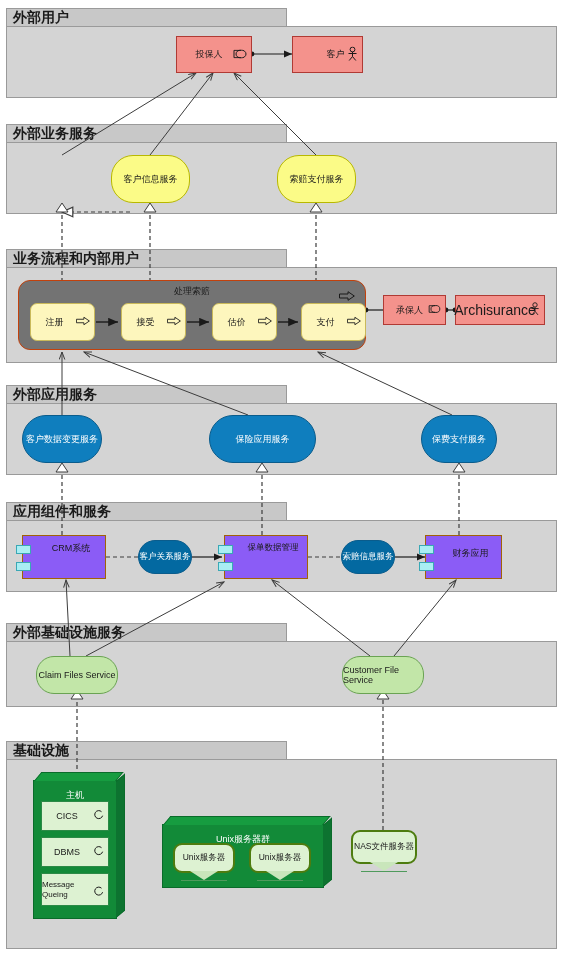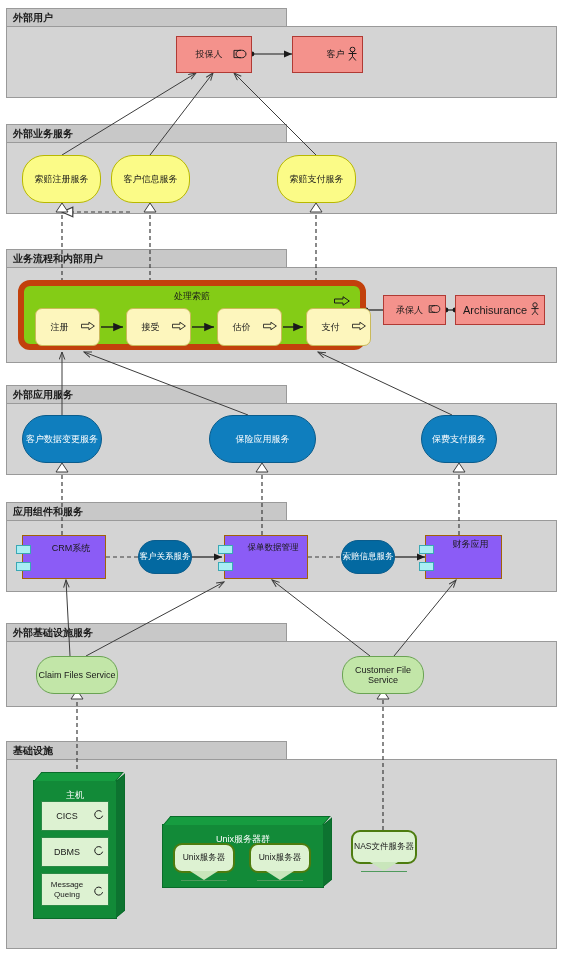--- a/index.html
+++ b/index.html
@@ -23,35 +23,34 @@
     box-sizing:border-box;
     z-index:1;
   }
   .layer-tab{
     position:absolute;
     height:18px;
     background:#c8c8c8;
     border:1px solid #9a9a9a;
     border-bottom:none;
     box-sizing:border-box;
-    font-size:10px;
+    font-size:14px;
     color:#1a1a1a;
     line-height:17px;
     padding-left:6px;
     font-weight:bold;
     z-index:2;
     white-space:nowrap;
   }
 
   
   .node{position:absolute;box-sizing:border-box;z-index:6;}
   .lbl{
     display:flex;align-items:center;justify-content:center;
     width:100%;height:100%;
-    text-align:center;
     line-height:1.15;
     box-sizing:border-box;
     border-radius:6px;
   }
 
   
   .actorbox{
     background:#f4928c;
     border:1px solid #b03a34;
     font-size:9px;color:#1a1a1a;
@@ -82,22 +81,22 @@
   
   .isvc{
     background:#c2e6a8;
     border:1px solid #6aa353;
     border-radius:18px;
     font-size:9px;color:#1a1a1a;
   }
 
   
   .proc-container{
-    background:#84cc16;
-    border:6px solid #c2410c;
+    background:#737373;
+    border:1px solid #c2410c;
     border-radius:12px;
     z-index:6;
   }
   .proc-title{
     position:absolute;top:4px;left:0;width:100%;
     text-align:center;font-size:9px;color:#1a1a1a;
   }
   .subproc{
     position:absolute;
     background:#fdf6bd;
@@ -275,23 +274,20 @@
       <svg width="11" height="15" viewBox="0 0 11 15">
           <circle cx="5.5" cy="3" r="2.4" fill="none" stroke="#1a1a1a" stroke-width="1"></circle>
           <line x1="5.5" y1="5.4" x2="5.5" y2="10" stroke="#1a1a1a" stroke-width="1"></line>
           <line x1="1.5" y1="7" x2="9.5" y2="7" stroke="#1a1a1a" stroke-width="1"></line>
           <line x1="5.5" y1="10" x2="2.2" y2="14" stroke="#1a1a1a" stroke-width="1"></line>
           <line x1="5.5" y1="10" x2="8.8" y2="14" stroke="#1a1a1a" stroke-width="1"></line>
         </svg>
     </span>
   </div>
 
-  <div class="node bsvc" style="left:22px;top:155px;width:79px;height:48px;">
-    <div class="lbl">索赔注册服务</div>
-  </div>
   <div class="node bsvc" style="left:111px;top:155px;width:79px;height:48px;">
     <div class="lbl">客户信息服务</div>
   </div>
   <div class="node bsvc" style="left:277px;top:155px;width:79px;height:48px;">
     <div class="lbl">索赔支付服务</div>
   </div>
 
   <div class="node proc-container" style="left:18px;top:280px;width:348px;height:70px;">
     <div class="proc-title">处理索赔</div>
     <span style="position:absolute;right:10px;top:6px;">
@@ -345,21 +341,21 @@
     <span class="glyph">
       <svg width="13" height="8" viewBox="0 0 14 9">
           <ellipse cx="8" cy="4.5" rx="5" ry="4" fill="none" stroke="#1a1a1a" stroke-width="1"></ellipse>
           <line x1="1" y1="0.8" x2="1" y2="8.2" stroke="#1a1a1a" stroke-width="1"></line>
           <line x1="1" y1="0.8" x2="8" y2="0.8" stroke="#1a1a1a" stroke-width="1"></line>
           <line x1="1" y1="8.2" x2="8" y2="8.2" stroke="#1a1a1a" stroke-width="1"></line>
         </svg>
     </span>
   </div>
   <div class="node actorbox" style="left:455px;top:295px;width:90px;height:30px;">
-    <div class="lbl" style="font-size:11px;">Archisurance</div>
+    <div class="lbl" style="font-size:14px;">Archisurance</div>
     <span class="glyph">
       <svg width="10" height="14" viewBox="0 0 11 15">
           <circle cx="5.5" cy="3" r="2.4" fill="none" stroke="#1a1a1a" stroke-width="1"></circle>
           <line x1="5.5" y1="5.4" x2="5.5" y2="10" stroke="#1a1a1a" stroke-width="1"></line>
           <line x1="1.5" y1="7" x2="9.5" y2="7" stroke="#1a1a1a" stroke-width="1"></line>
           <line x1="5.5" y1="10" x2="2.2" y2="14" stroke="#1a1a1a" stroke-width="1"></line>
           <line x1="5.5" y1="10" x2="8.8" y2="14" stroke="#1a1a1a" stroke-width="1"></line>
         </svg>
     </span>
   </div>
@@ -388,21 +384,21 @@
     <div class="lbl" style="align-items:flex-start;padding-top:7px;font-size:8.5px;">保单数据管理</div>
     <span class="comp-port" style="top:9px;"></span>
     <span class="comp-port" style="top:26px;"></span>
   </div>
 
   <div class="node asvc-sm" style="left:341px;top:540px;width:54px;height:34px;">
     <div class="lbl">索赔信息服务</div>
   </div>
 
   <div class="node appcomp" style="left:425px;top:535px;width:77px;height:44px;">
-    <div class="lbl" style="align-items:flex-start;padding-top:3px;">财务应用</div>
+    <div class="lbl" style="align-items:flex-start;padding-top:12px;">财务应用</div>
     <span class="comp-port" style="top:9px;"></span>
     <span class="comp-port" style="top:26px;"></span>
   </div>
 
   <div class="node isvc" style="left:36px;top:656px;width:82px;height:38px;">
     <div class="lbl">Claim Files Service</div>
   </div>
   <div class="node isvc" style="left:342px;top:656px;width:82px;height:38px;">
     <div class="lbl">Customer File Service</div>
   </div>

